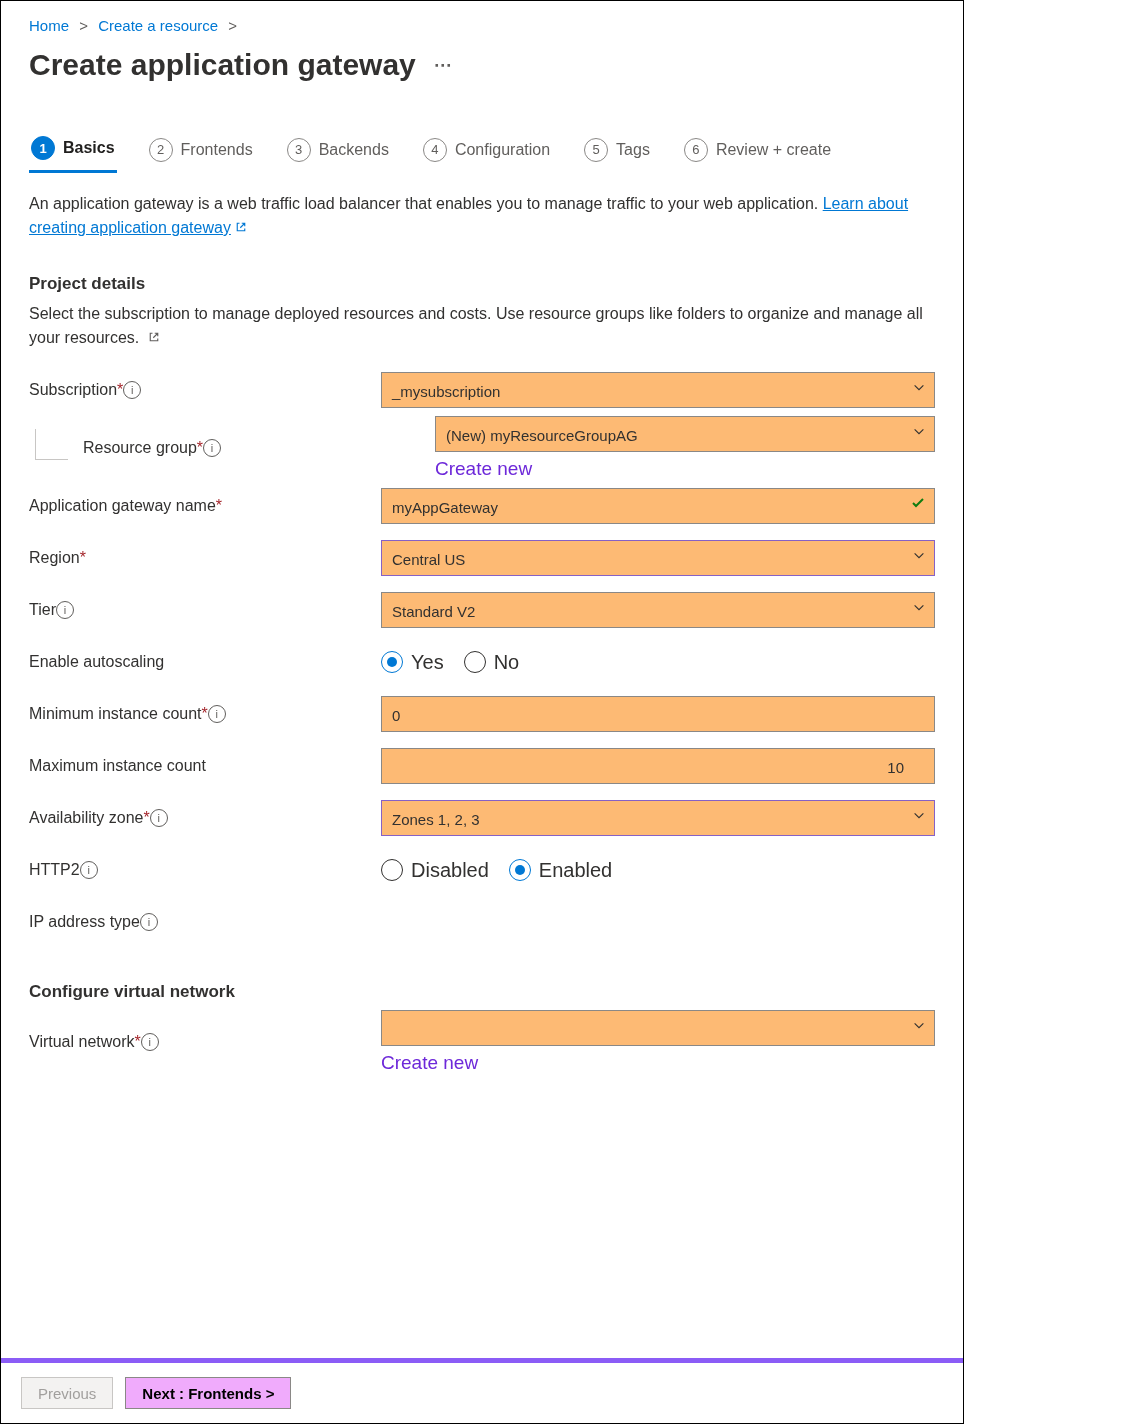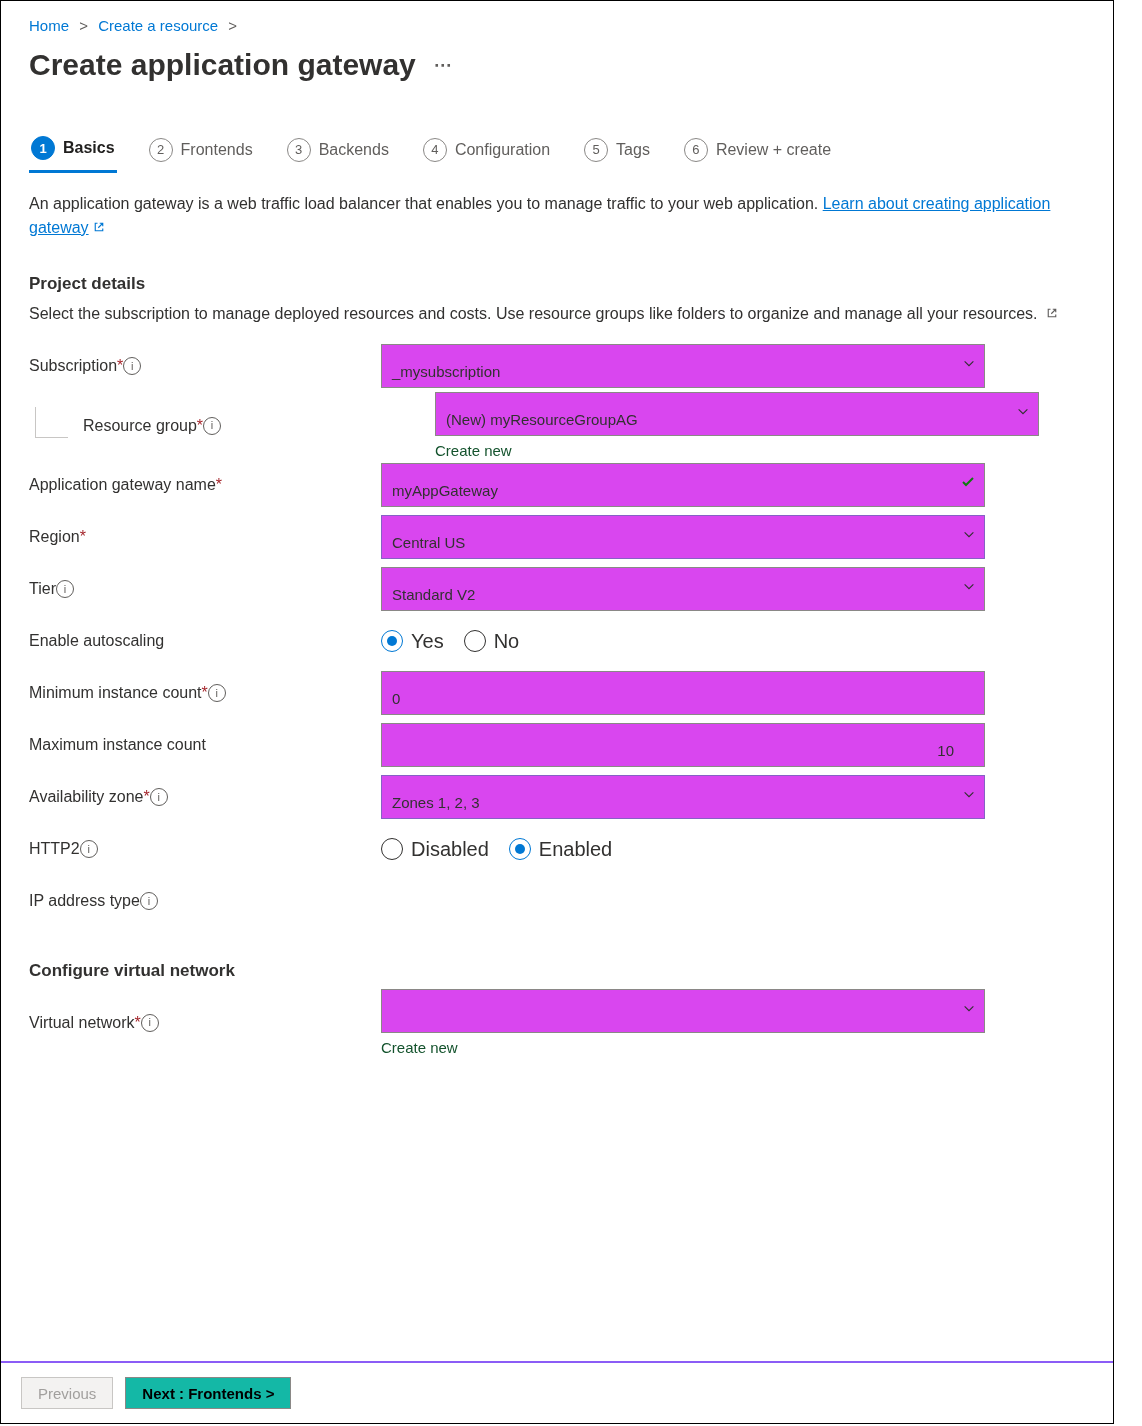--- a/index.html
+++ b/index.html
@@ -1,16 +1,16 @@
 <!DOCTYPE html>
 <html><head>
 <meta charset="utf-8">
 <style>
   html,body{margin:0;padding:0;font-family:"Segoe UI",Arial,sans-serif;color:#323130;background:#fff;font-size:16px;}
-  .frame{border:1px solid #000;width:1114px;height:1424px;box-sizing:border-box;position:relative;}
+  .frame{border:1px solid #000;width:964px;height:1424px;box-sizing:border-box;position:relative;}
   .content{padding:12px 28px 0 28px;}
   .breadcrumb{font-size:15px;padding:4px 0 10px 0;}
   .breadcrumb a{color:#0078d4;text-decoration:none;}
   .breadcrumb .sep{color:#605e5c;margin:0 6px;}
   h1{font-size:30px;font-weight:600;margin:4px 0 4px 0;display:flex;align-items:center;gap:18px;}
   .dots{color:#605e5c;font-size:18px;letter-spacing:2px;}
   .tabs{display:flex;gap:30px;margin-top:48px;border-bottom:1px solid transparent;}
   .tab{display:flex;align-items:center;gap:8px;padding:6px 2px 10px 2px;font-size:16px;color:#605e5c;cursor:pointer;}
   .tab .num{width:22px;height:22px;border:1px solid #8a8886;border-radius:50%;display:flex;align-items:center;justify-content:center;font-size:13px;color:#605e5c;}
   .tab.active{color:#201f1e;font-weight:600;border-bottom:3px solid #0078d4;}
@@ -20,34 +20,34 @@
   .ext-icon{display:inline-block;width:12px;height:12px;vertical-align:baseline;margin-left:4px;}
   .section-title{font-weight:600;font-size:17px;margin-top:34px;margin-bottom:8px;}
   .section-desc{font-size:16px;line-height:1.5;margin-bottom:14px;}
   .row{display:flex;align-items:center;min-height:52px;}
   .row .label{width:352px;display:flex;align-items:center;gap:0;font-size:16px;}
   .row .label.indent{padding-left:54px;position:relative;}
   .indent-connector{position:absolute;left:6px;top:-10px;width:32px;height:30px;border-left:1px solid #c8c6c4;border-bottom:1px solid #c8c6c4;border-bottom-left-radius:0;}
   .req{color:#a4262c;}
   .info-icon{width:16px;height:16px;border:1px solid #605e5c;border-radius:50%;display:inline-flex;align-items:center;justify-content:center;font-size:11px;color:#605e5c;line-height:1;}
   .field{flex:1;max-width:604px;}
-  .dropdown,.textbox{position:relative;border:1px solid #8a8886;height:30px;line-height:30px;padding:12px 30px 0 10px;font-size:15px;background:#d946ef;}
+  .dropdown,.textbox{position:relative;border:1px solid #8a8886;height:30px;line-height:30px;padding:4px 30px 0 10px;font-size:15px;background:#fdba74;}
   .dropdown.purple{border-color:#8661c5;}
   .chevron{position:absolute;right:8px;top:50%;transform:translateY(-50%);}
   .chevron svg{width:14px;height:14px;}
   .check{position:absolute;right:8px;top:50%;transform:translateY(-50%);}
   .check svg{width:16px;height:16px;stroke:#107c10;stroke-width:2;fill:none;}
-  .sublink{display:block;color:#14532d;font-size:15px;margin-top:6px;text-decoration:none;}
+  .sublink{display:block;color:#6d28d9;font-size:19px;margin-top:6px;text-decoration:none;}
   .radios{display:flex;gap:20px;align-items:center;}
   .radio{display:flex;align-items:center;gap:8px;font-size:20px;}
   .radio .circle{width:20px;height:20px;border:1px solid #323130;border-radius:50%;display:flex;align-items:center;justify-content:center;}
   .radio.selected .circle{border-color:#0078d4;}
   .radio.selected .dot{width:10px;height:10px;background:#0078d4;border-radius:50%;}
-  .footer{position:absolute;left:0;right:0;bottom:0;border-top:2px solid #8b5cf6;padding:14px 20px;display:flex;gap:12px;background:#fff;}
-  .btn{height:32px;padding:0 16px;font-size:15px;border:1px solid #8a8886;background:#14b8a6;cursor:pointer;font-family:inherit;}
+  .footer{position:absolute;left:0;right:0;bottom:0;border-top:5px solid #8b5cf6;padding:14px 20px;display:flex;gap:12px;background:#fff;}
+  .btn{height:32px;padding:0 16px;font-size:15px;border:1px solid #8a8886;background:#f0abfc;cursor:pointer;font-family:inherit;}
   .btn.disabled{color:#a19f9d;background:#f3f2f1;border-color:#c8c6c4;cursor:default;}
   .btn.primary{font-weight:600;}
 </style>
 </head>
 <body>
 
 <div class="frame">
   <div class="content">
 
     <div class="breadcrumb">

